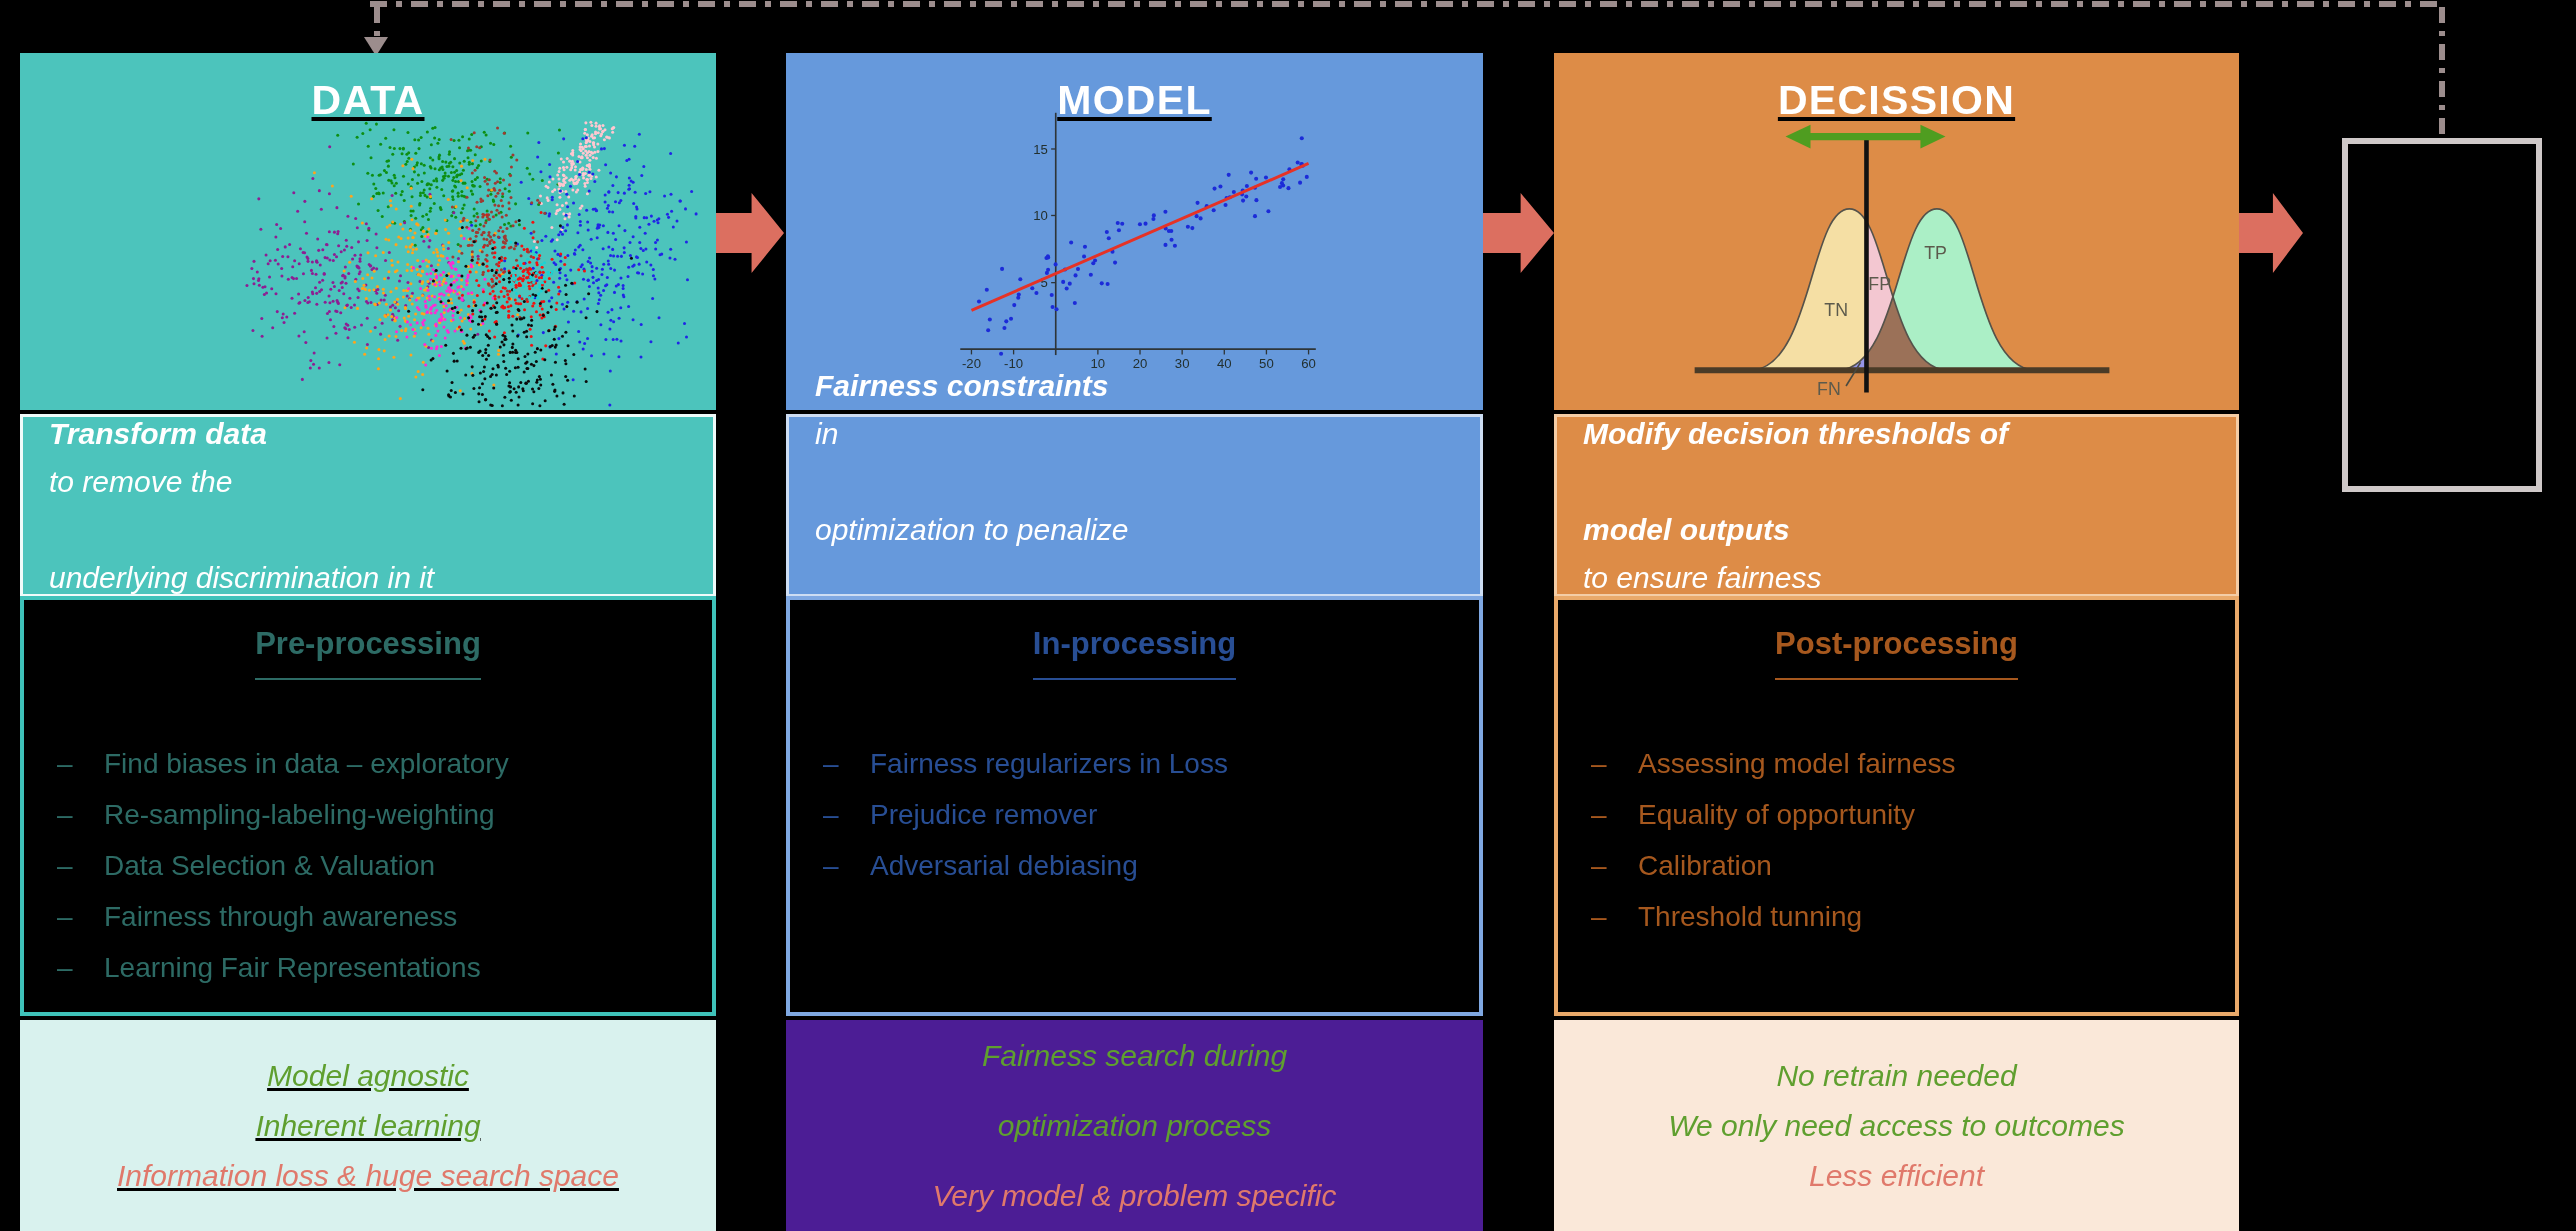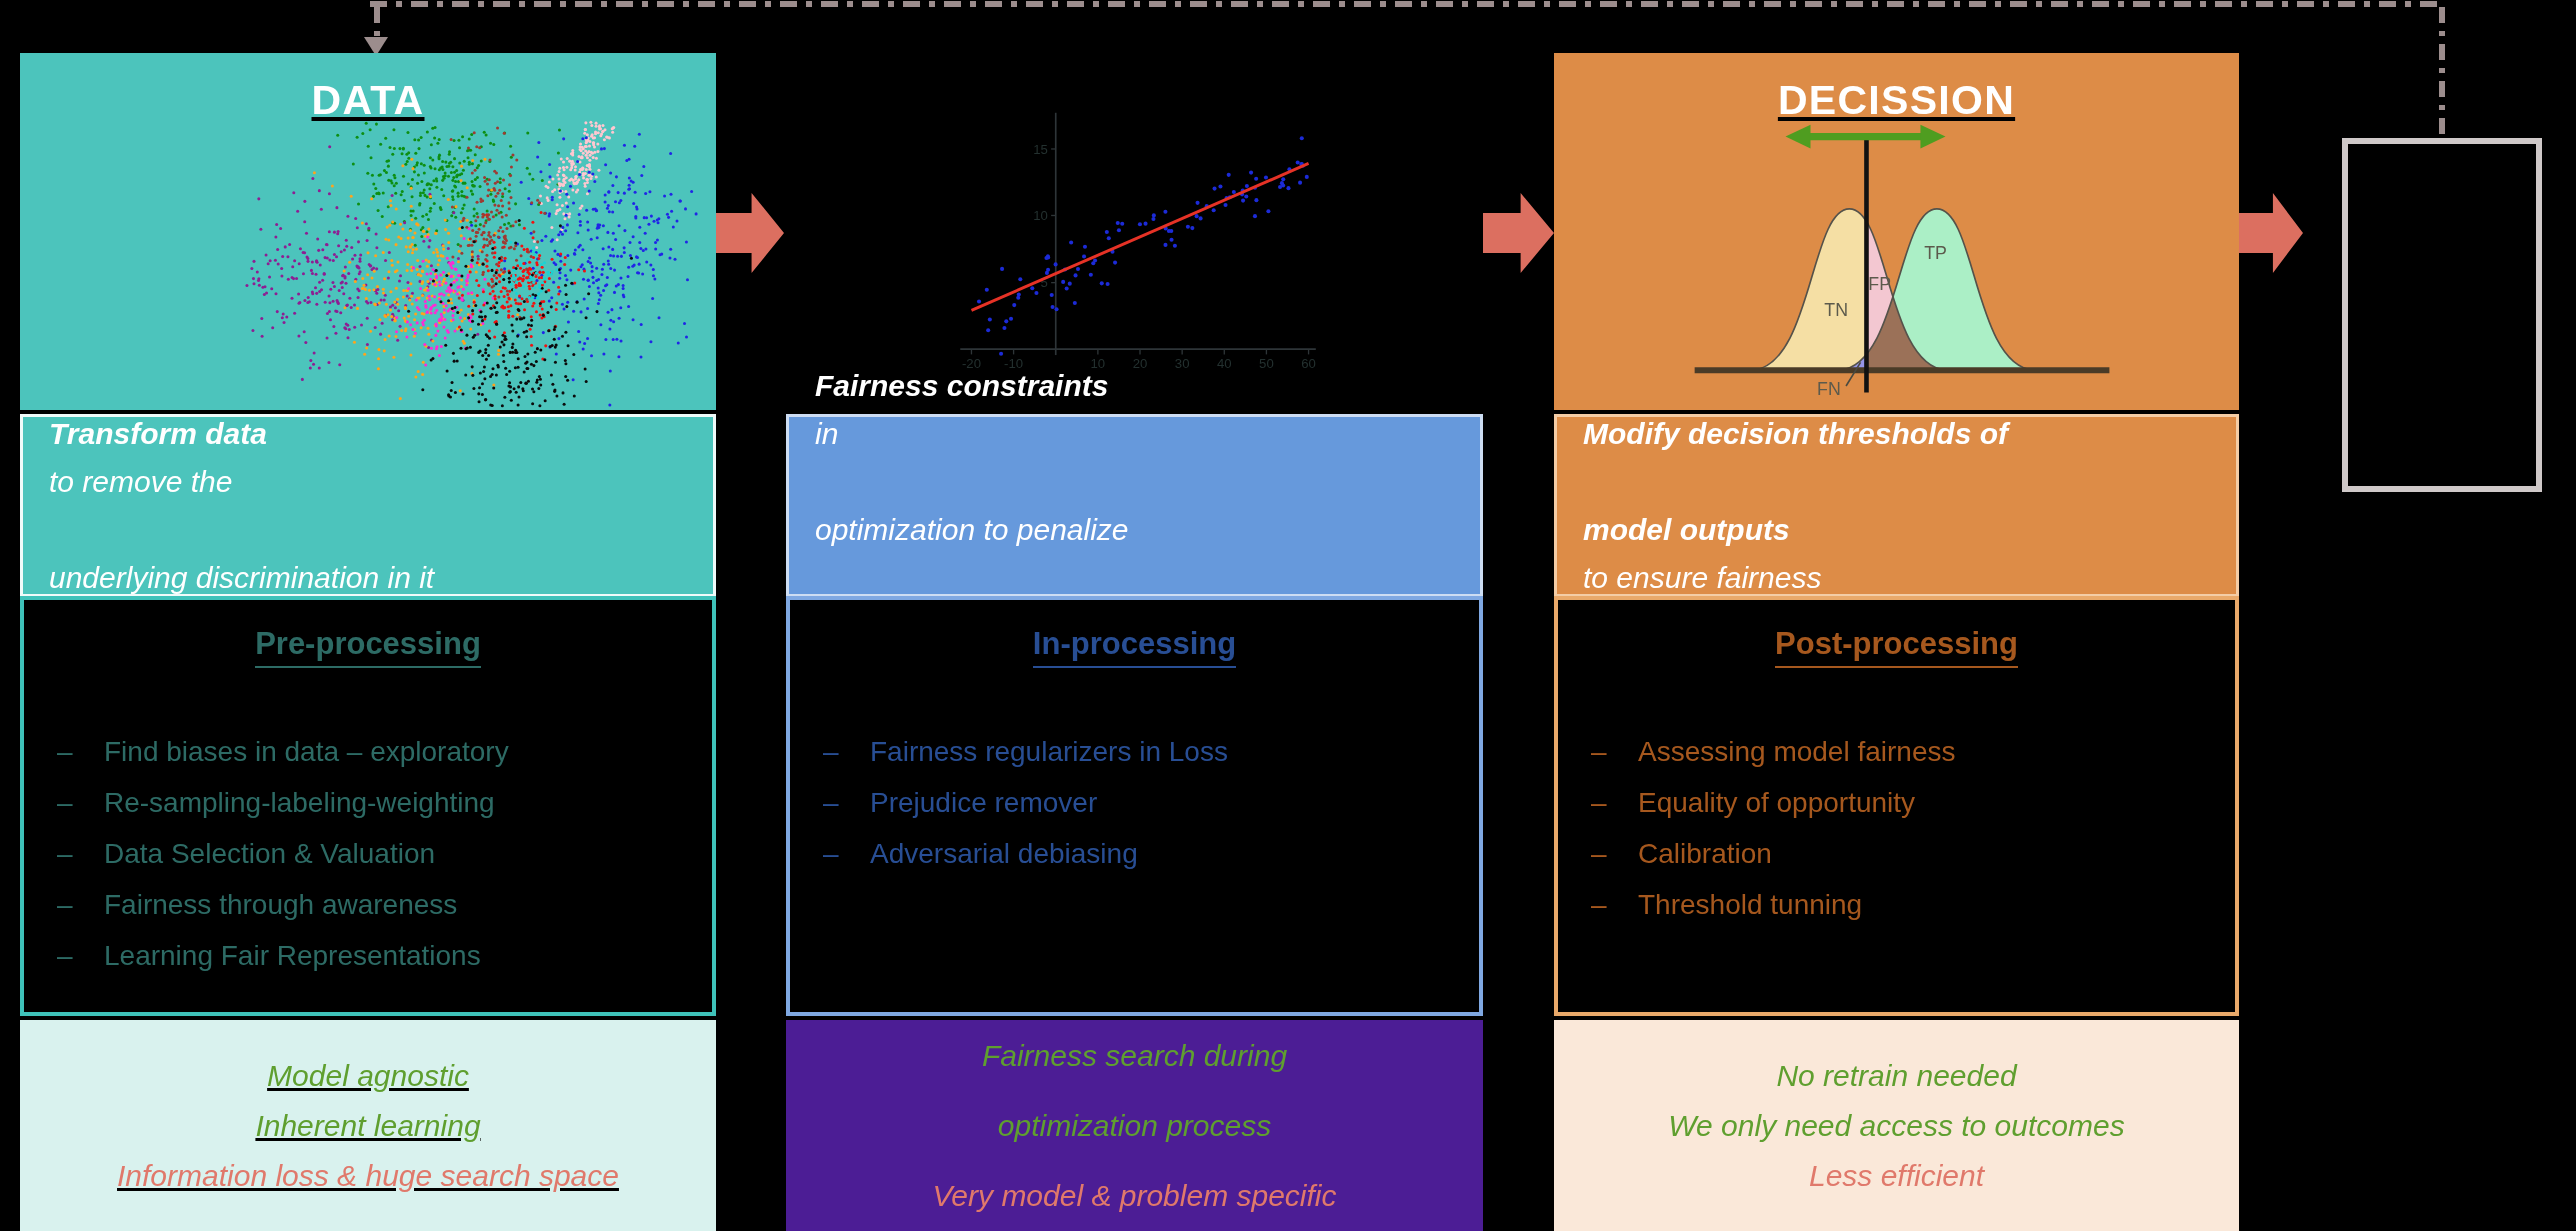--- a/index.html
+++ b/index.html
@@ -26,21 +26,21 @@
   
   .hdr{position:absolute;top:53px;height:357px;text-decoration:underline;}
   .hdr h1{margin:0;padding-top:24px;text-align:center;color:#fff;
           font-size:41px;font-weight:bold;letter-spacing:1.3px;}
   .desc{position:absolute;top:414px;height:183px;box-sizing:border-box;border:3.3px solid #fff;
         display:flex;flex-direction:column;justify-content:center;text-align:left;
         color:#fff;font-style:italic;font-size:30px;line-height:1.6;padding:0 26px;}
   .desc .b{font-weight:bold;}
   .blk{position:absolute;top:596px;height:420px;background:#000;box-sizing:border-box;}
   .blk h2{margin:26px 0 0 0;text-align:center;font-size:31px;font-weight:bold;}
-  .blk h2 span{display:inline-block;border-bottom:2.6px solid currentColor;padding-bottom:4px;text-align:center;}
+  .blk h2 span{display:inline-block;border-bottom:2.6px solid currentColor;padding-bottom:16px;text-align:center;}
   .blk ul{list-style:none;margin:58px 0 0 0;padding:0 0 0 33px;font-size:28px;}
   .blk li{display:flex;line-height:51px;}
   .blk li .dash{width:47px;flex:0 0 47px;}
   .foot{position:absolute;top:1020px;height:212px;display:flex;flex-direction:column;
         justify-content:center;text-align:center;font-style:italic;font-size:30px;line-height:50px;}
   .foot .pro{color:#5f9f2f;}
   .foot .con{color:#e0796b;}
 
   
   .c1{left:20px;width:696px;}
@@ -2121,20 +2121,23 @@
         </li>
     </ul>
   </section>
 
   <section class="foot c1">
     <div class="pro">Model agnostic</div>
     <div class="pro">Inherent learning</div>
     <div class="con">Information loss &amp; huge search space</div>
   </section>
 
+  <section class="hdr c2">
+    <h1>MODEL</h1>
+  </section>
   <svg class="abs" style="left:955px;top:102px;width:372px;height:277px" viewBox="0 0 565 420">
     <line x1="8" y1="375" x2="548" y2="375" stroke="#2e3538" stroke-width="2.5"></line>
     <line x1="153" y1="16" x2="153" y2="384" stroke="#2e3538" stroke-width="2.5"></line>
     <g stroke="#2e3538" stroke-width="2">
       <line x1="25" y1="375" x2="25" y2="383"></line>
         <line x1="89" y1="375" x2="89" y2="383"></line>
       <line x1="217" y1="375" x2="217" y2="383"></line>
         <line x1="281" y1="375" x2="281" y2="383"></line>
       <line x1="345" y1="375" x2="345" y2="383"></line>
         <line x1="409" y1="375" x2="409" y2="383"></line>

